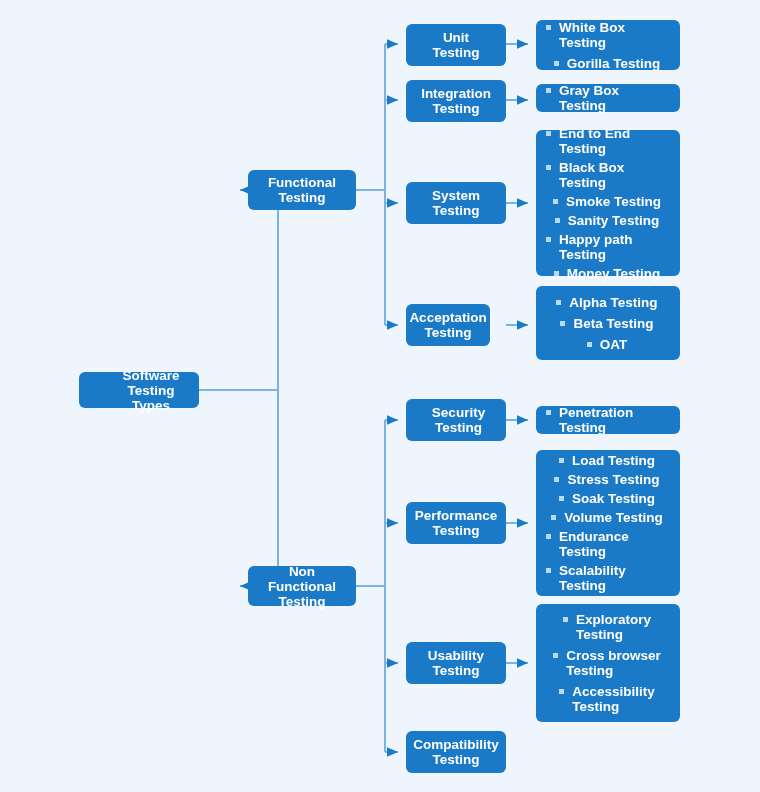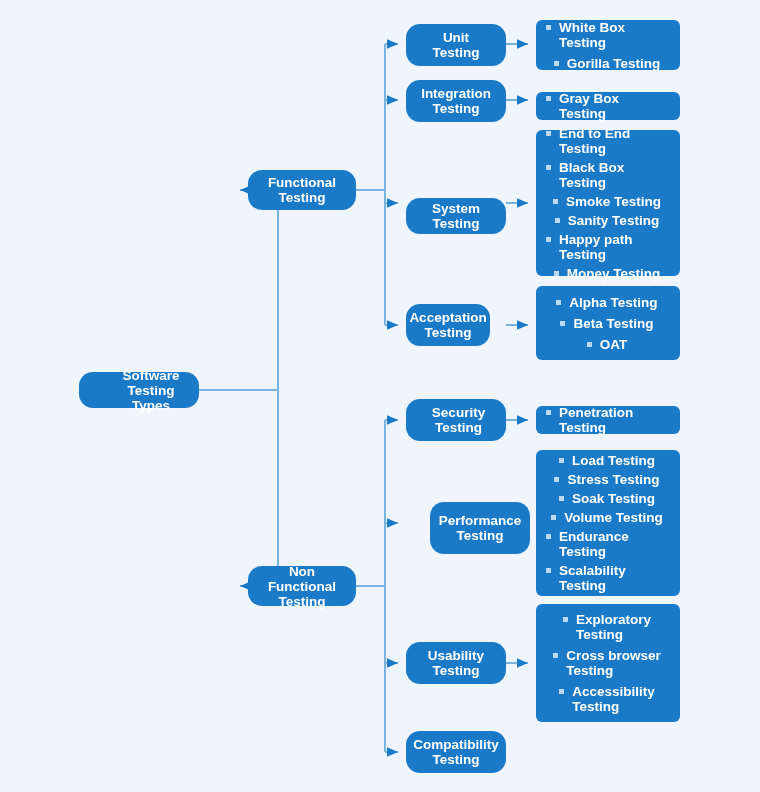--- a/index.html
+++ b/index.html
@@ -23,21 +23,21 @@
     left: 0;
     top: 0;
     width: 760px;
     height: 792px;
     pointer-events: none;
   }
   .node {
     position: absolute;
     background: #1b7ac7;
     color: #ffffff;
-    border-radius: 14px;
+    border-radius: 6px;
     box-sizing: border-box;
     display: flex;
     align-items: center;
     justify-content: center;
     text-align: center;
     font-size: 13.5px;
     line-height: 15px;
     font-weight: 700;
     padding: 6px 8px;
   }
@@ -147,28 +147,28 @@
     <div class="leaf-item">
       <span class="bullet"></span>
       <span class="leaf-label">Gorilla Testing</span>
     </div>
   </div>
 
   <div class="node" style="left:406px; top:80px; width:100px; height:42px;align-items:center;">
     <span style="white-space:pre-line">Integration
 Testing</span>
   </div>
-  <div class="leafbox" style="left:536px; top:92px; width:144px; height:28px;">
+  <div class="leafbox" style="left:536px; top:84px; width:144px; height:28px;">
     <div class="leaf-item">
       <span class="bullet"></span>
       <span class="leaf-label">Gray Box Testing</span>
     </div>
   </div>
 
-  <div class="node" style="left:406px; top:198px; width:100px; height:36px;align-items:center;">
+  <div class="node" style="left:406px; top:182px; width:100px; height:42px;align-items:center;">
     <span style="white-space:pre-line">System
 Testing</span>
   </div>
   <div class="leafbox tight" style="left:536px; top:130px; width:144px; height:146px;">
     <div class="leaf-item">
       <span class="bullet"></span>
       <span class="leaf-label">End to End Testing</span>
     </div>
     <div class="leaf-item">
       <span class="bullet"></span>
@@ -220,21 +220,21 @@
     <span style="white-space:pre-line">Security
 Testing</span>
   </div>
   <div class="leafbox" style="left:536px; top:406px; width:144px; height:28px;">
     <div class="leaf-item">
       <span class="bullet"></span>
       <span class="leaf-label">Penetration Testing</span>
     </div>
   </div>
 
-  <div class="node" style="left:430px; top:502px; width:100px; height:52px;">
+  <div class="node" style="left:406px; top:502px; width:100px; height:42px;">
     <span style="white-space:pre-line">Performance
 Testing</span>
   </div>
   <div class="leafbox tight" style="left:536px; top:450px; width:144px; height:146px;">
     <div class="leaf-item">
       <span class="bullet"></span>
       <span class="leaf-label">Load Testing</span>
     </div>
     <div class="leaf-item">
       <span class="bullet"></span>

